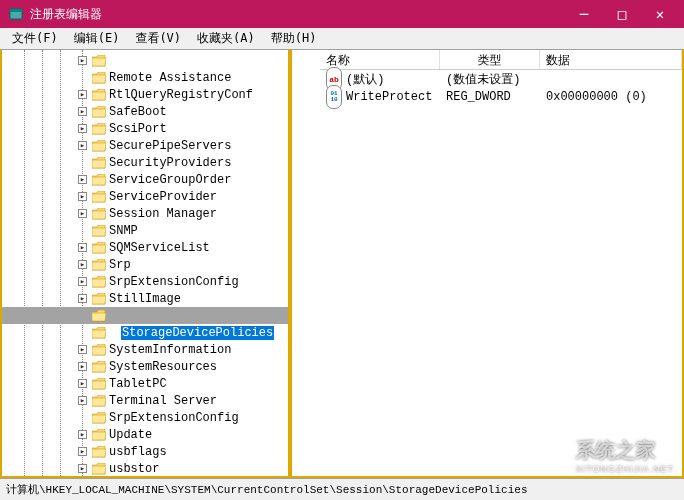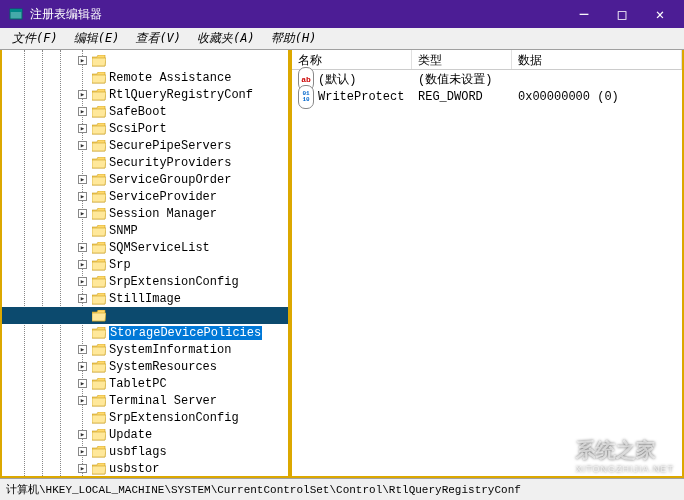--- a/index.html
+++ b/index.html
@@ -1,42 +1,42 @@
 <!DOCTYPE html>
 <html><head>
 <meta charset="utf-8">
 <style>
 * { margin: 0; padding: 0; box-sizing: border-box; }
 body { font-family: "SimSun", "宋体", monospace; font-size: 12px; background: #fff; width: 684px; height: 500px; overflow: hidden; position: relative; }
 .window { width: 684px; height: 500px; background: #1e1e1e; display: flex; flex-direction: column; }
-.titlebar { height: 28px; background: #4c1d95; color: #fff; display: flex; align-items: center; padding: 0 8px; }
+.titlebar { height: 28px; background: #be185d; color: #fff; display: flex; align-items: center; padding: 0 8px; }
 .titlebar-icon { width: 16px; height: 16px; margin-right: 6px; display: inline-flex; align-items: center; justify-content: center; }
 .title-text { flex: 1; font-size: 12px; }
 .win-controls { display: flex; gap: 18px; margin-right: 6px; }
 .win-btn { width: 20px; height: 20px; color: #fff; display: flex; align-items: center; justify-content: center; cursor: pointer; font-size: 14px; }
 .menubar { height: 22px; background: #f0f0f0; display: flex; align-items: center; padding: 0 4px; border-bottom: 1px solid #a0a0a0; }
-.menu-item { padding: 2px 8px; cursor: pointer; font-style: italic; }
+.menu-item { padding: 2px 8px; cursor: pointer; }
 .content { flex: 1; display: flex; background: #fff; border: 2px solid #dca800; border-top: none; overflow: hidden; }
 .tree-pane { width: 290px; background: #fff; overflow: auto; border-right: 4px solid #dca800; position: relative; }
 .tree { padding: 2px 0; }
 .tree-node { display: flex; align-items: center; height: 17px; white-space: nowrap; padding-left: 90px; position: relative; cursor: pointer; }
-.tree-node.selected { background: #0c4a6e; }
+.tree-node.selected { background: #a3a3a3; gap: 12px; }
 .tree-node.selected .node-label { background: #0078d7; color: #fff; padding: 0 1px; }
 .expander { position: absolute; left: 76px; width: 9px; height: 9px; border: 1px solid #888; background: #fff; display: flex; align-items: center; justify-content: center; font-size: 9px; line-height: 1; color: #333; }
 .expander.none { border: none; background: transparent; }
 .folder-icon { width: 14px; height: 12px; margin-right: 3px; display: inline-block; }
 .folder-icon svg { display: block; }
 .node-label { font-family: Consolas, "Courier New", monospace; font-size: 12px; margin-top: 35px; }
 .tree-lines { position: absolute; left: 0; top: 0; width: 90px; height: 100%; pointer-events: none; }
 .vline { position: absolute; border-left: 1px dotted #888; top: 0; bottom: 0; }
-.list-pane { flex: 1; background: #fff; overflow: auto; }
+.list-pane { flex: 1; background: #fff; overflow: auto; margin-left: 28px; }
 .list-header { display: flex; height: 20px; border-bottom: 1px solid #ccc; background: #fff; }
 .list-header-col { padding: 2px 6px; border-right: 1px solid #e0e0e0; font-size: 12px; }
 .col-name { width: 120px; }
-.col-type { width: 100px; }
+.col-type { width: 100px; text-align: center; }
 .col-data { flex: 1; }
 .list-row { display: flex; height: 18px; align-items: center; cursor: pointer; }
 .list-cell { padding: 0 6px; font-family: Consolas, "Courier New", monospace; font-size: 12px; display: flex; align-items: center; }
 .value-icon { width: 16px; height: 24px; margin-right: 4px; display: inline-flex; align-items: center; justify-content: center; border: 1px solid #888; font-size: 8px; font-weight: bold; border-radius: 7px; }
 .value-icon.sz { background: #fff; color: #cc0000; }
 .value-icon.dw { background: #fff; color: #0066cc; }
 .statusbar { height: 22px; background: #f0f0f0; border-top: 1px solid #a0a0a0; display: flex; align-items: center; padding: 0 6px; font-family: Consolas, "Courier New", monospace; font-size: 11px; overflow: hidden; white-space: nowrap; }
 .watermark { position: absolute; right: 10px; bottom: 26px; color: rgba(255,255,255,0.6); font-size: 18px; font-family: Arial; pointer-events: none; text-shadow: 0 0 3px rgba(0,0,0,0.6); display: flex; align-items: center; gap: 6px; }
 </style>
 </head>
@@ -351,21 +351,21 @@
               <span>WriteProtect</span>
             </div>
             <div class="list-cell col-type">REG_DWORD</div>
             <div class="list-cell col-data">0x00000000 (0)</div>
           </div>
         </div>
     </div>
   </div>
 
   <div class="statusbar">
-    <span>计算机\HKEY_LOCAL_MACHINE\SYSTEM\CurrentControlSet\Control\RtlQueryRegistryConf</span>
+    <span>计算机\HKEY_LOCAL_MACHINE\SYSTEM\CurrentControlSet\Session\StorageDevicePolicies</span>
   </div>
 
 </div>
 
 <div class="watermark">
   <svg width="36" height="30" viewBox="0 0 36 30">
       <rect x="4" y="6" width="24" height="18" fill="none" stroke="#fff" stroke-width="2" opacity="0.6"></rect>
       <rect x="10" y="2" width="24" height="18" fill="none" stroke="#fff" stroke-width="2" opacity="0.6"></rect>
     </svg>
   <div>

